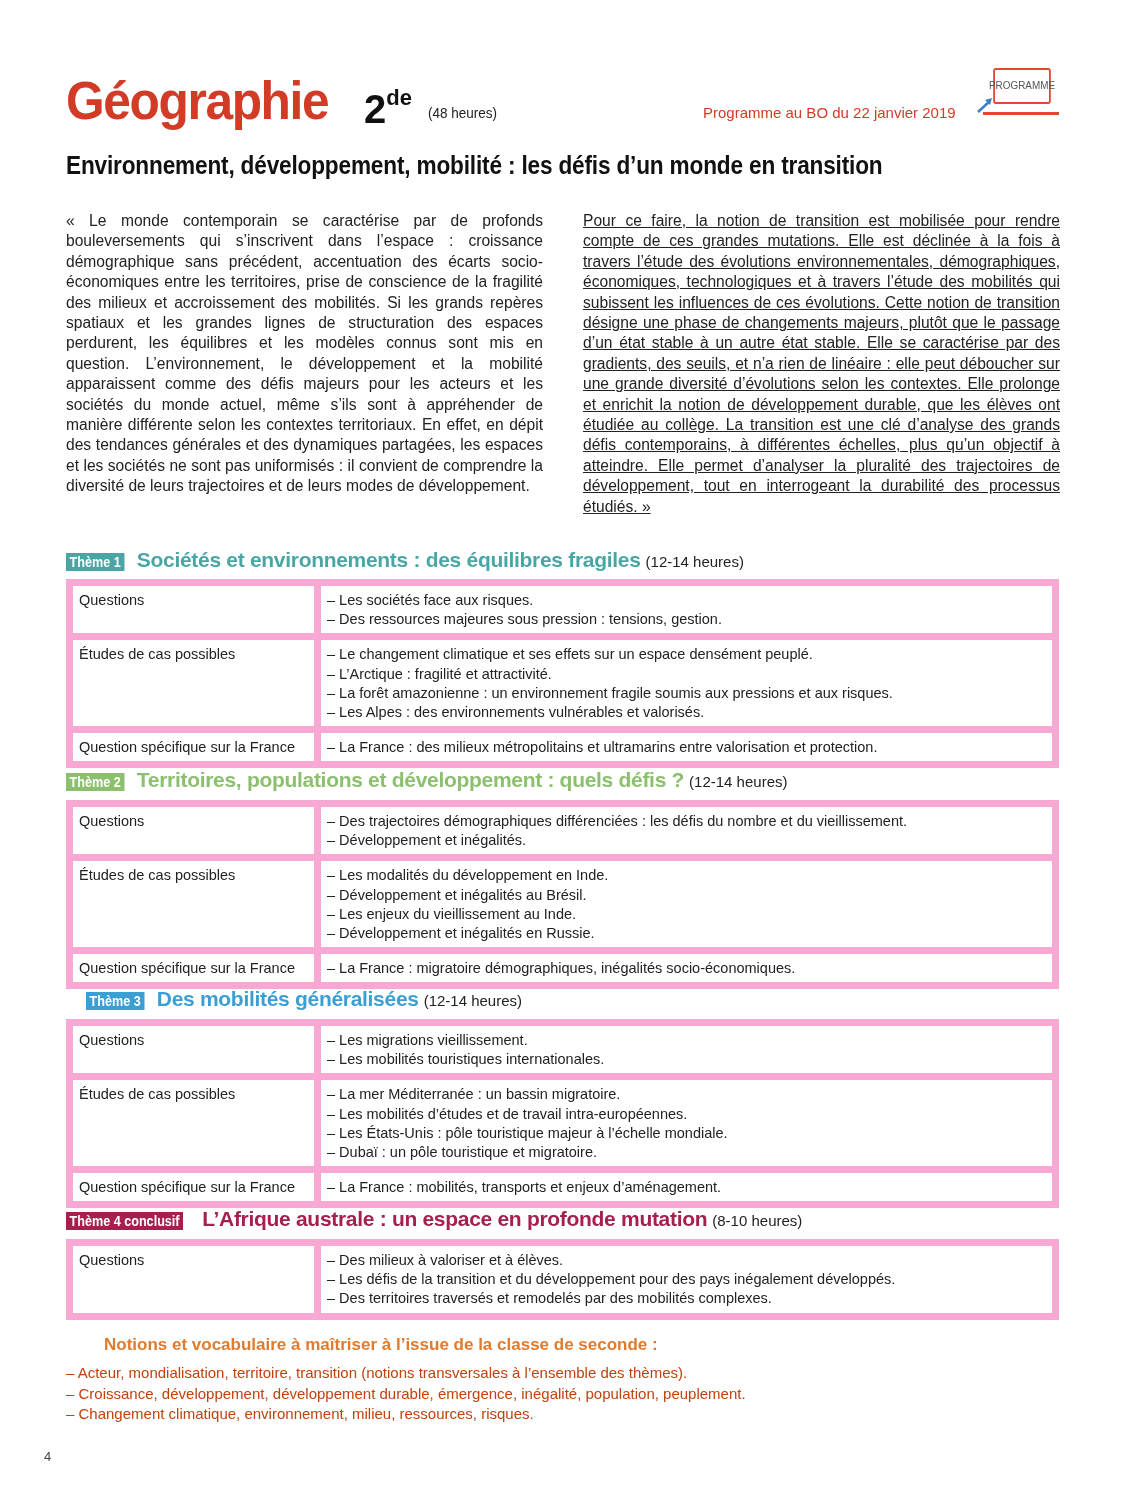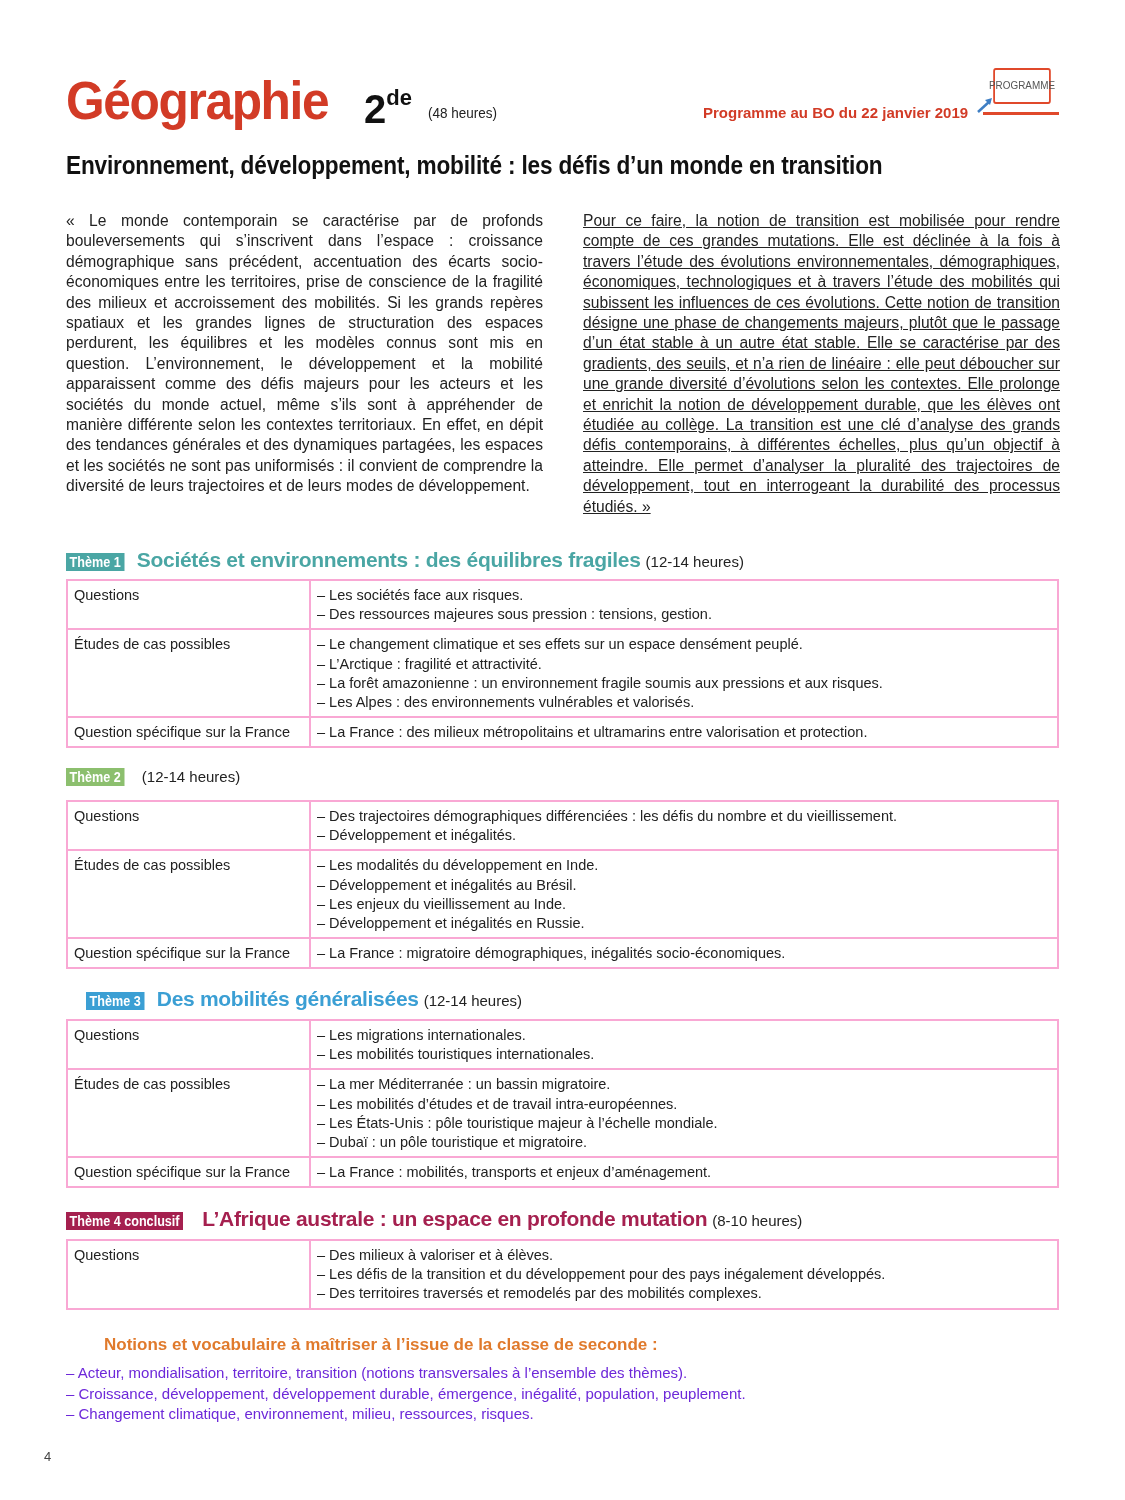--- a/index.html
+++ b/index.html
@@ -6,21 +6,21 @@
   body { width: 1125px; height: 1500px; position: relative; overflow: hidden;
          font-family: "Liberation Sans", sans-serif; color: #222; }
   .abs { position: absolute; }
 
   
   .title { left: 66px; top: 70px; font-size: 54px; font-weight: bold; color: #d23b26;
            letter-spacing: -1.5px; line-height: 60px; transform: scaleX(0.92); transform-origin: left; }
   .grade { left: 364px; top: 80px; font-size: 40px; font-weight: bold; color: #111; line-height: 44px; }
   .grade sup { font-size: 22px; position: relative; top: -4px; }
   .hours-main { left: 428px; top: 104px; font-size: 15px; color: #222; transform: scaleX(0.9); transform-origin: left; }
-  .bo { left: 703px; top: 104px; font-size: 15px; color: #d23b26; font-weight: bold; }
+  .bo { left: 703px; top: 104px; font-size: 15px; color: #d23b26; }
   .prog-badge { left: 990px; top: 68px; width: 64px; height: 36px; border: 2px solid #e0492b;
                 border-radius: 3px; box-sizing: border-box; font-size: 11px; color: #555;
                 display: flex; align-items: flex-start; justify-content: center; padding-top: 9px;
                 transform: scaleX(0.9); }
   .prog-underline { left: 983px; top: 112px; width: 76px; height: 3px; background: #e0492b; }
   .prog-arrow { left: 976px; top: 96px; width: 18px; height: 18px; }
 
   .subtitle { left: 66px; top: 150px; font-size: 26px; font-weight: bold; color: #111;
               transform: scaleX(0.87); transform-origin: left; white-space: nowrap; letter-spacing: -0.2px; }
 
@@ -32,27 +32,27 @@
 
   
   .theme-head { left: 66px; display: flex; align-items: baseline; white-space: nowrap; }
   .theme-tag { color: #fff; font-weight: bold; font-size: 14px; padding: 1px 4px 1px 4px;
                line-height: 16px; margin-right: 6px; transform: scaleX(0.9); transform-origin: left; display: inline-block; }
   .theme-title { font-size: 21px; font-weight: bold; letter-spacing: -0.3px; }
   .theme-hours { font-size: 15px; color: #222; margin-left: 5px; }
 
   table.prog { position: absolute; left: 66px; width: 993px; border-collapse: collapse;
                border: 2px solid #b8b8b8; font-size: 14.5px; color: #222; }
-  table.prog td { border: 2px solid #f9a8d4; vertical-align: top; padding: 5px 6px 4px 6px; line-height: 19.2px; }
+  table.prog td { border: 7px solid #f9a8d4; vertical-align: top; padding: 5px 6px 4px 6px; line-height: 19.2px; }
   table.prog td.lbl { width: 229px; }
   .item { display: block; }
 
   
   .notions-title { left: 66px; top: 1335px; font-size: 17px; font-weight: bold; color: #e07a2c; margin-left: 38px; }
-  .notions-list { left: 66px; top: 1363px; font-size: 15px; line-height: 20.5px; color: #6d28d9; }
+  .notions-list { left: 66px; top: 1363px; font-size: 15px; line-height: 20.5px; color: #c2410c; }
   .page-num { left: 44px; top: 1449px; font-size: 13px; color: #444; }
 </style>
 </head>
 <body>
 
 <div class="abs title">Géographie</div>
 <div class="abs grade"><span>2</span><sup>de</sup></div>
 <div class="abs hours-main">(48 heures)</div>
 <div class="abs bo">Programme au BO du 22 janvier 2019</div>
 <svg class="abs prog-arrow" viewBox="0 0 18 18">
@@ -96,20 +96,21 @@
     <td class="lbl">Question spécifique sur la France</td>
     <td>
       <span class="item">– La France : des milieux métropolitains et ultramarins entre valorisation et protection.</span>
     </td>
   </tr>
 </tbody>
   </table>
 
 <div class="abs theme-head" style="top:768px;">
   <span class="theme-tag" style="background:#8cbf6e;">Thème 2</span>
+  <span class="theme-title" style="color:#8cbf6e;">Territoires, populations et développement : quels défis ?</span>
   <span class="theme-hours">(12-14 heures)</span>
 </div>
 <table class="prog" style="top:800px;">
   <tbody>
       <tr>
     <td class="lbl">Questions</td>
     <td>
       <span class="item">– Des trajectoires démographiques différenciées : les défis du nombre et du vieillissement.</span>
       <span class="item">– Développement et inégalités.</span>
     </td>
@@ -135,21 +136,21 @@
 <div class="abs theme-head" style="top:987px;padding-left:20px;">
   <span class="theme-tag" style="background:#3b9fd4;">Thème 3</span>
   <span class="theme-title" style="color:#3b9fd4;">Des mobilités généralisées</span>
   <span class="theme-hours">(12-14 heures)</span>
 </div>
 <table class="prog" style="top:1019px;">
   <tbody>
       <tr>
     <td class="lbl">Questions</td>
     <td>
-      <span class="item">– Les migrations internationales.</span>
+      <span class="item">– Les migrations vieillissement.</span>
       <span class="item">– Les mobilités touristiques internationales.</span>
     </td>
   </tr>
   <tr>
     <td class="lbl">Études de cas possibles</td>
     <td>
       <span class="item">– La mer Méditerranée : un bassin migratoire.</span>
       <span class="item">– Les mobilités d’études et de travail intra-européennes.</span>
       <span class="item">– Les États-Unis : pôle touristique majeur à l’échelle mondiale.</span>
       <span class="item">– Dubaï : un pôle touristique et migratoire.</span>

